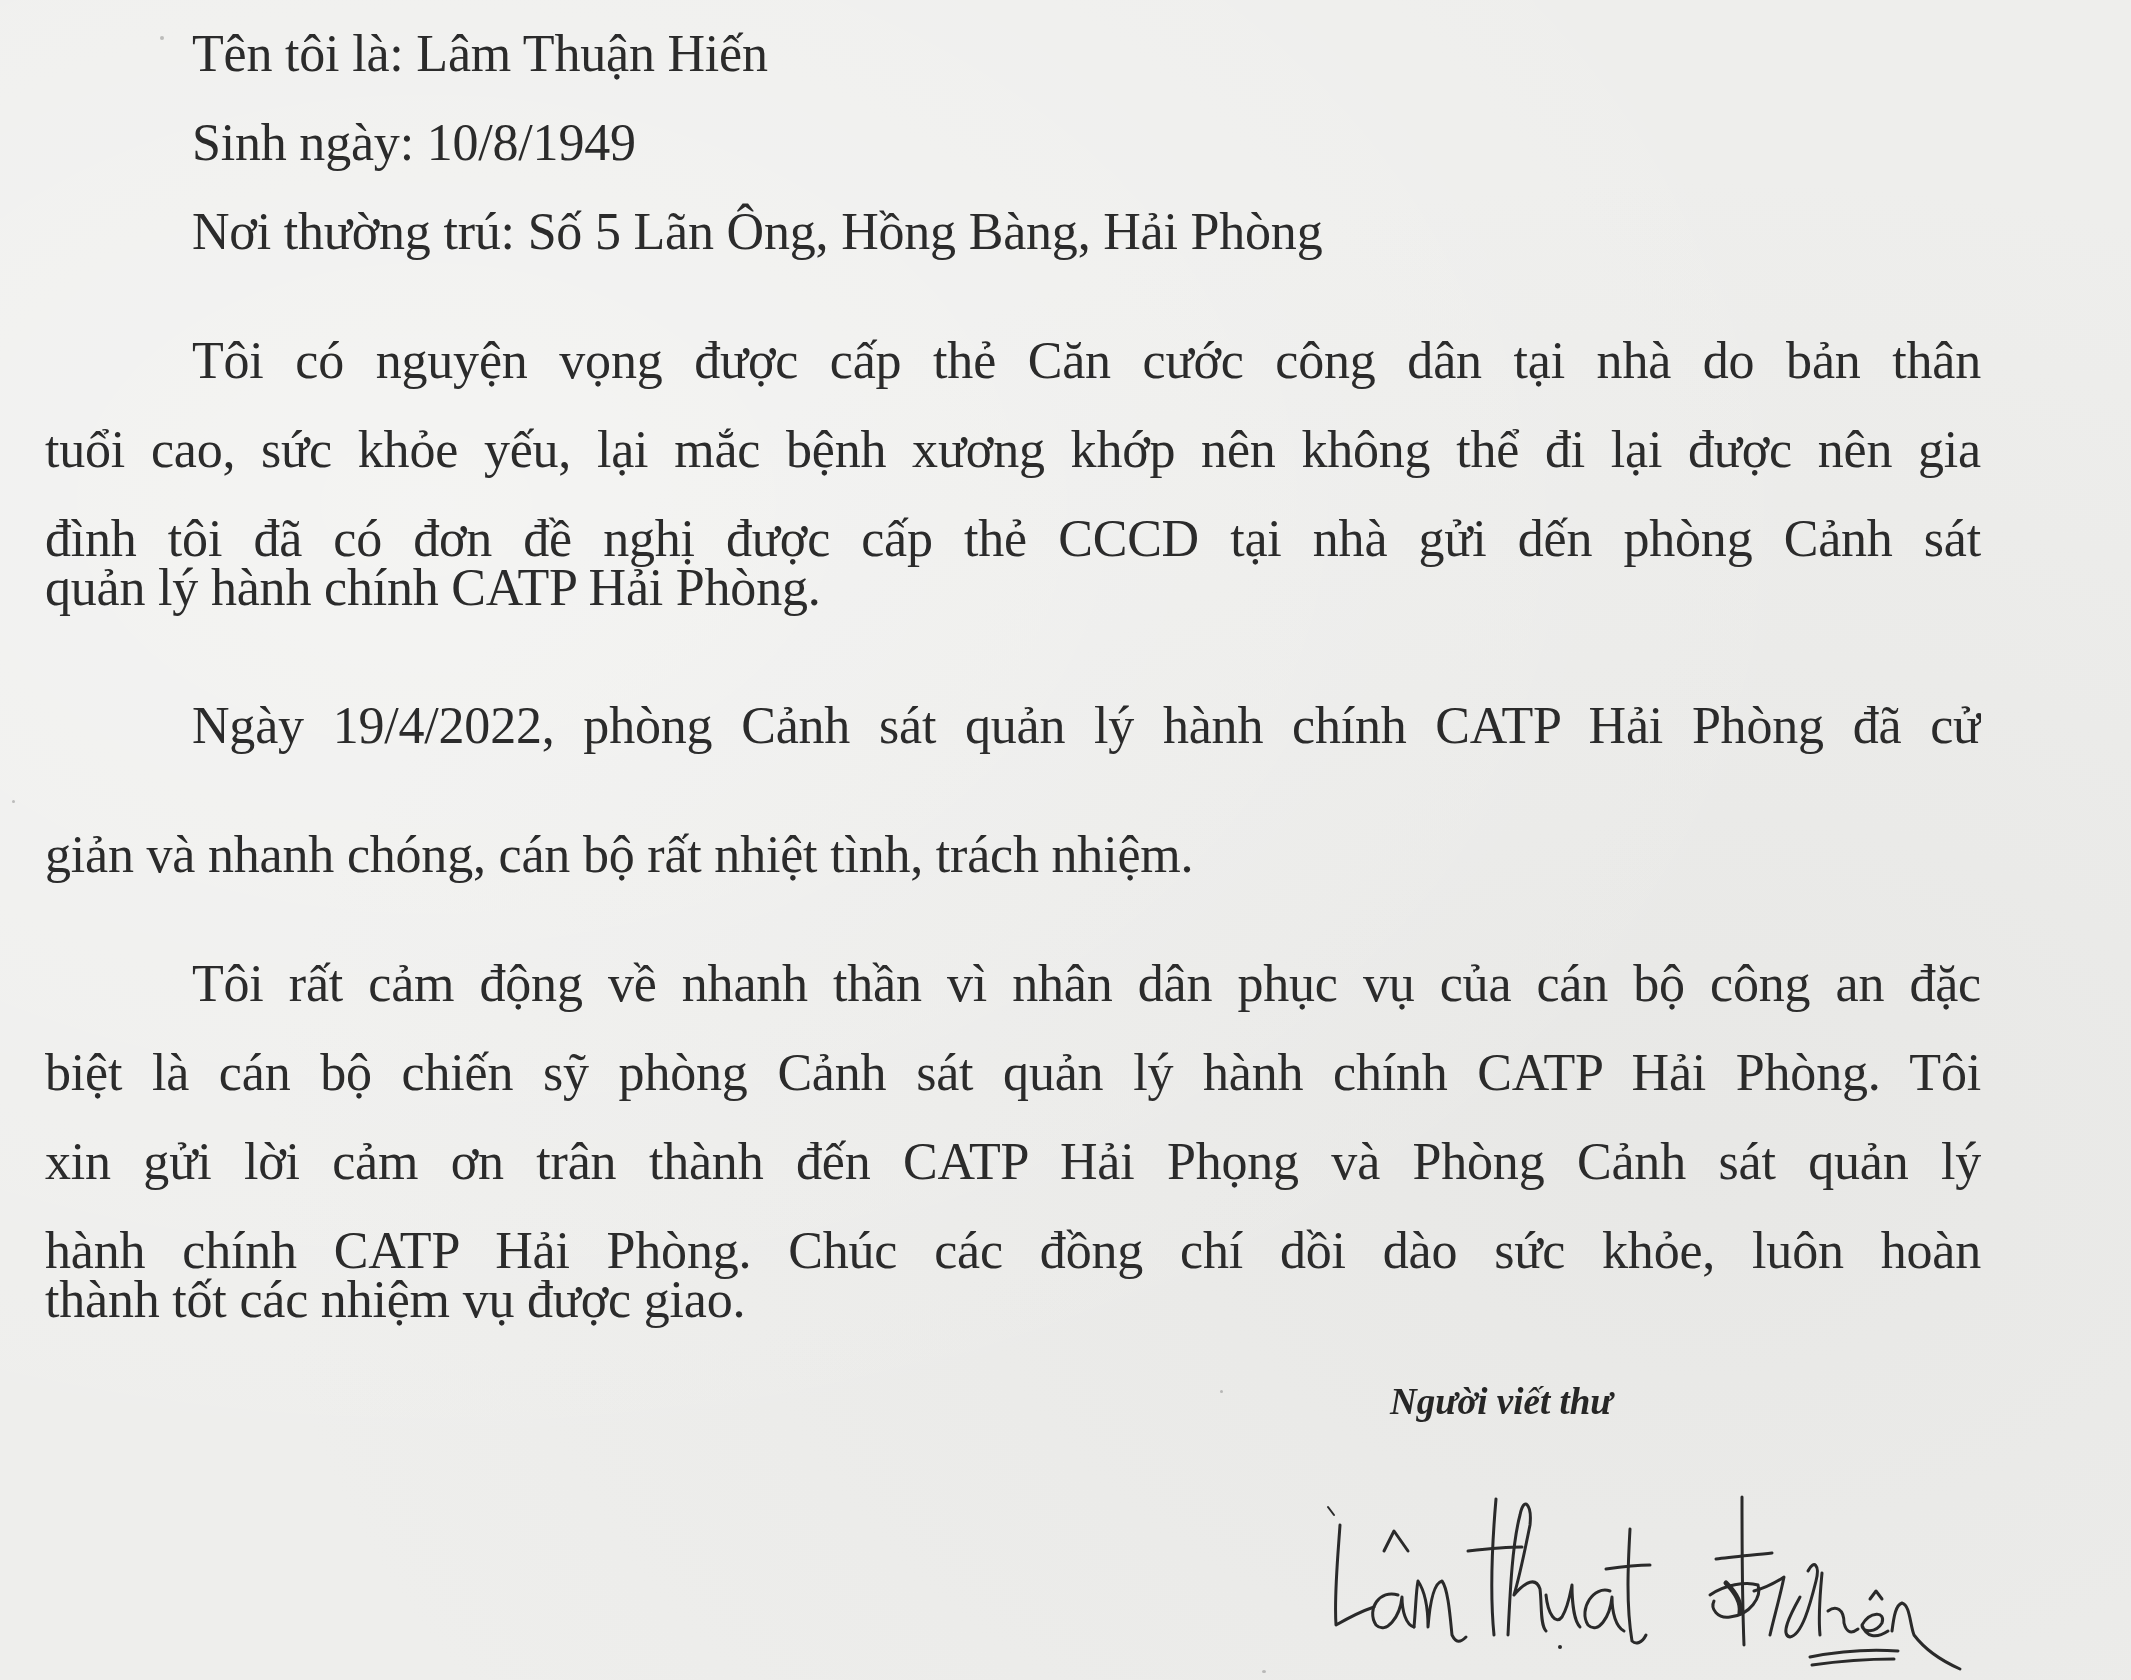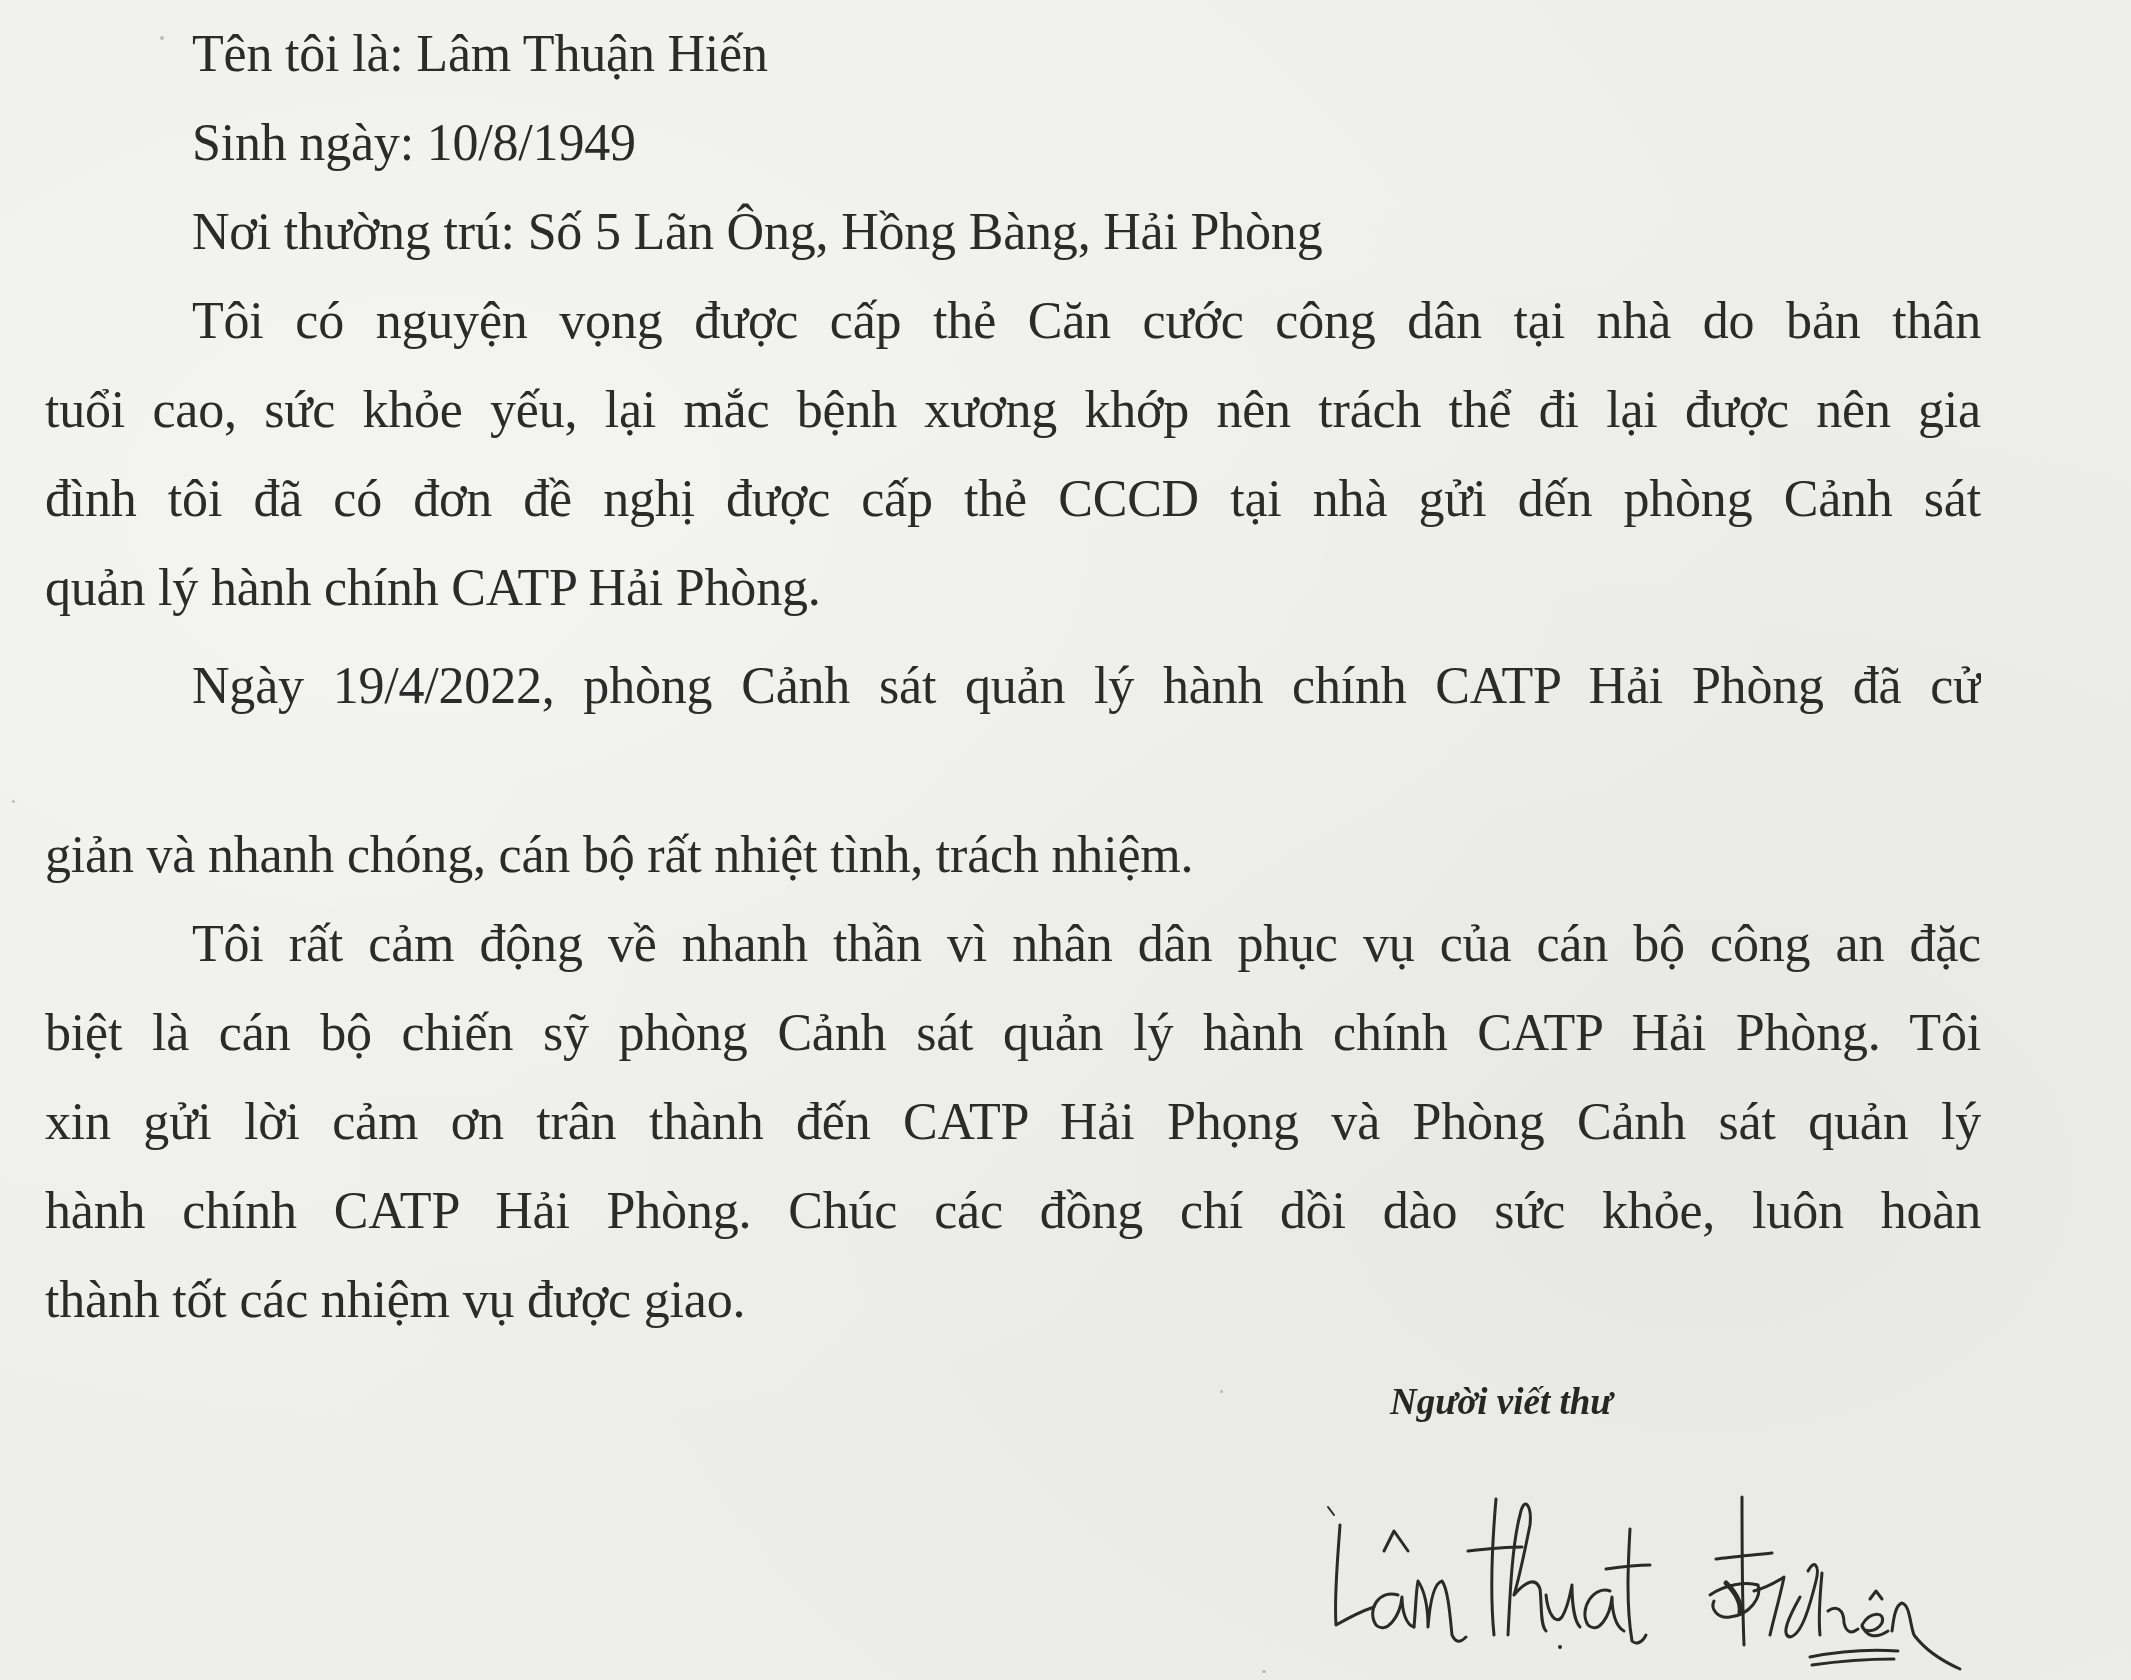--- a/index.html
+++ b/index.html
@@ -23,21 +23,21 @@
     font-size: 52px;
     line-height: 60px;
     white-space: nowrap;
     letter-spacing: -0.2px;
   }
   .line.indent { left: 192px; width: 1789px; }
   .line.just {
     white-space: normal;
     text-align: justify;
     text-align-last: justify;
-    height: 60px; overflow: hidden;
+    height: 60px; overflow: hidden; margin-top: 40px;
   }
   .signoff {
     position: absolute; left: 1390px; top: 1372px;
     font-size: 37px; line-height: 60px;
     font-weight: bold; font-style: italic;
     white-space: nowrap;
     color: #262626;
   }
   .signature {
     position: absolute; left: 1310px; top: 1485px; width: 740px; height: 190px;
@@ -47,21 +47,21 @@
 </head>
 <body>
 
 <div class="page">
 
   <div class="line indent" style="top:24px">Tên tôi là: Lâm Thuận Hiến</div>
   <div class="line indent" style="top:113px">Sinh ngày: 10/8/1949</div>
   <div class="line indent" style="top:202px">Nơi thường trú: Số 5 Lãn Ông, Hồng Bàng, Hải Phòng</div>
 
   <div class="line indent just" style="top:291px">Tôi có nguyện vọng được cấp thẻ Căn cước công dân tại nhà do bản thân</div>
-  <div class="line just" style="top:380px">tuổi cao, sức khỏe yếu, lại mắc bệnh xương khớp nên trách thể đi lại được nên gia</div>
+  <div class="line just" style="top:380px">tuổi cao, sức khỏe yếu, lại mắc bệnh xương khớp nên không thể đi lại được nên gia</div>
   <div class="line just" style="top:469px">đình tôi đã có đơn đề nghị được cấp thẻ CCCD tại nhà gửi dến phòng Cảnh sát</div>
   <div class="line" style="top:558px">quản lý hành chính CATP Hải Phòng.</div>
 
   <div class="line indent just" style="top:656px">Ngày 19/4/2022, phòng Cảnh sát quản lý hành chính CATP Hải Phòng đã cử</div>
   <div class="line" style="top:825px">giản và nhanh chóng, cán bộ rất nhiệt tình, trách nhiệm.</div>
 
   <div class="line indent just" style="top:914px">Tôi rất cảm động về nhanh thần vì nhân dân phục vụ của cán bộ công an đặc</div>
   <div class="line just" style="top:1003px">biệt là cán bộ chiến sỹ phòng Cảnh sát quản lý hành chính CATP Hải Phòng. Tôi</div>
   <div class="line just" style="top:1092px">xin gửi lời cảm ơn trân thành đến CATP Hải Phọng và Phòng Cảnh sát quản lý</div>
   <div class="line just" style="top:1181px">hành chính CATP Hải Phòng. Chúc các đồng chí dồi dào sức khỏe, luôn hoàn</div>

